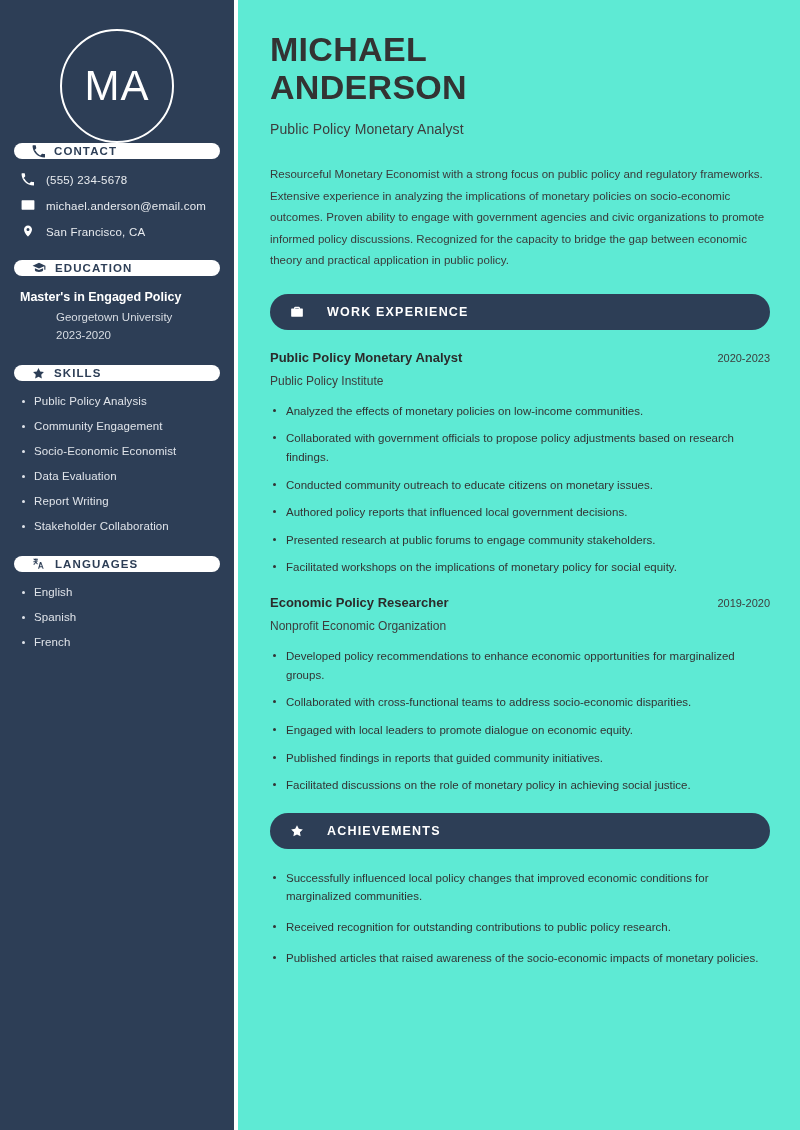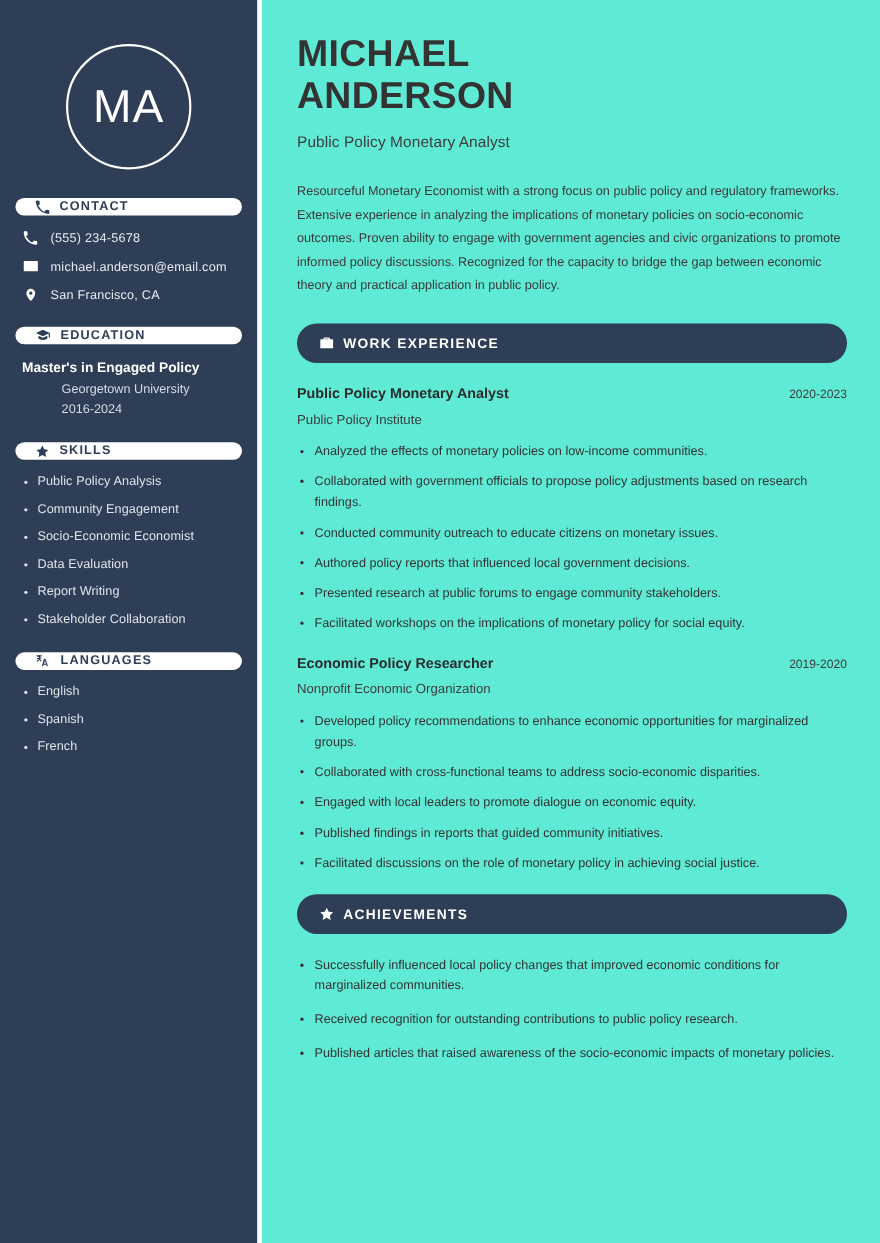--- a/index.html
+++ b/index.html
@@ -26,22 +26,20 @@
     min-width: 234px;
     background: #2d3e56;
     padding: 0 14px;
     color: #ffffff;
   }
 
   .avatar-wrap {
     display: flex;
     justify-content: center;
     padding-top: 29px;
-    padding-bottom: 26px;
-    margin-top: 11px;
   }
   .avatar {
     width: 114px;
     height: 114px;
     border: 2px solid #ffffff;
     border-radius: 50%;
     display: flex;
     align-items: center;
     justify-content: center;
   }
@@ -152,21 +150,21 @@
     margin-top: 27px;
     margin-bottom: 22px;
   }
 
   .section-bar {
     background: #2d3e56;
     border-radius: 999px;
     height: 36px;
     display: flex;
     align-items: center;
-    gap: 8px;
+    gap: 23px;
     padding: 0 20px;
     margin-bottom: 20px;
   }
   .section-bar .bar-label {
     font-size: 12.5px;
     font-weight: bold;
     letter-spacing: 1.2px;
     color: #ffffff;
   }
   .section-bar svg { fill: #ffffff; display: block; }
@@ -270,21 +268,21 @@
         <svg width="14" height="14" viewBox="0 0 24 24">
             <path d="M12 3 1 8l11 5 9-4.1V15h2V8L12 3zM5 12.4V16c0 1.7 3.1 3 7 3s7-1.3 7-3v-3.6l-7 3.2-7-3.2z"></path>
           </svg>
       </span>
       <span class="pill-label">EDUCATION</span>
     </div>
 
     <div class="edu-block">
       <div class="edu-degree">Master's in Engaged Policy</div>
       <div class="edu-school">Georgetown University</div>
-      <div class="edu-years">2016-2024</div>
+      <div class="edu-years">2023-2020</div>
     </div>
 
     <div class="side-pill">
       <span class="ico">
         <svg width="13" height="13" viewBox="0 0 24 24">
             <path d="M12 2l3.1 6.3 6.9 1-5 4.9 1.2 6.8L12 17.8 5.8 21l1.2-6.8-5-4.9 6.9-1L12 2z"></path>
           </svg>
       </span>
       <span class="pill-label">SKILLS</span>
     </div>

